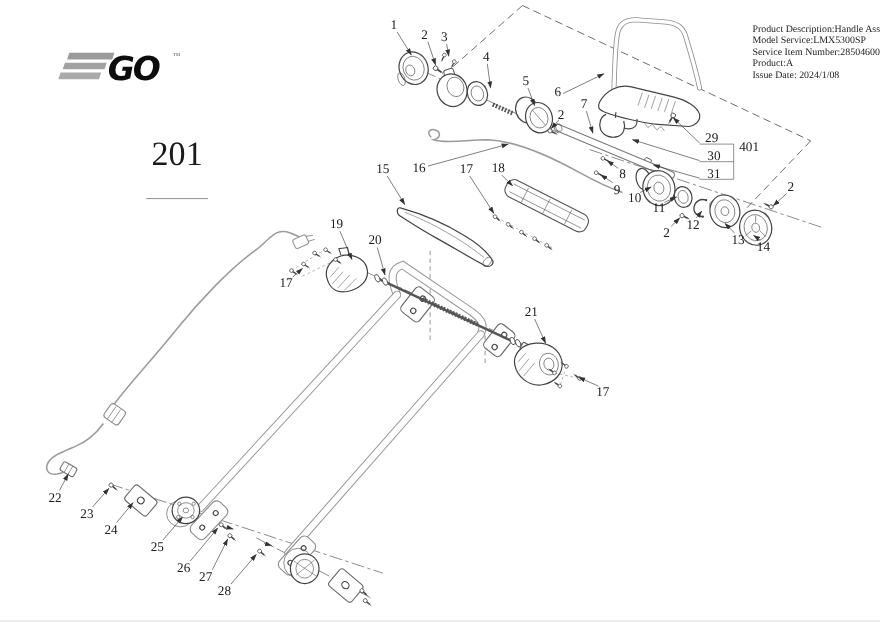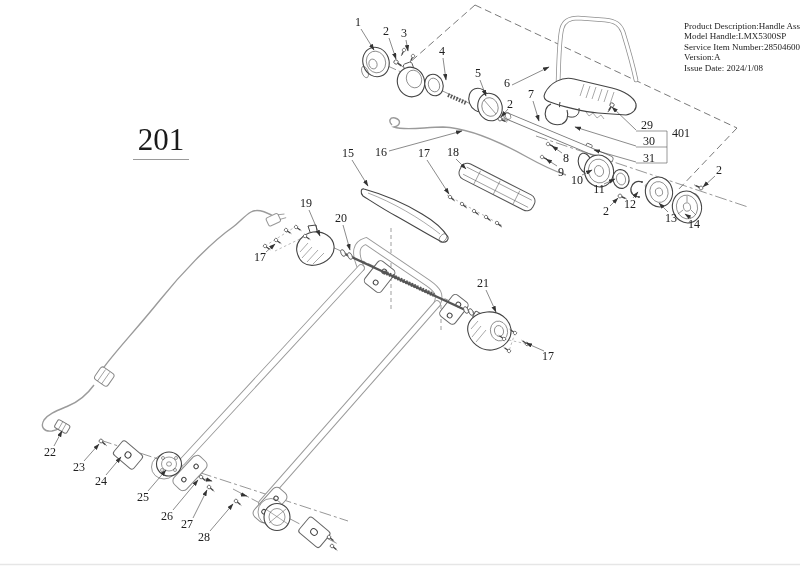--- a/index.html
+++ b/index.html
@@ -3,21 +3,21 @@
 <meta charset="utf-8">
 <style>
   html,body{margin:0;padding:0;background:#fff;}
   .sheet{position:relative;width:800px;height:566px;background:#fff;overflow:hidden;
          font-family:"Liberation Serif",serif;}
   .sheet > svg.diagram{position:absolute;left:0;top:0;}
   
   .logo{position:absolute;left:36px;top:42px;width:130px;height:42px;}
   
   .fignum{position:absolute;left:133px;top:122px;width:56px;text-align:center;
-          font-size:31px;color:#1a1a1a;border-bottom:1px solid #9a9a9a;padding-bottom:1px;
+          font-size:31px;color:#1a1a1a;border-bottom:1px solid #9a9a9a;padding-bottom:22px;
           font-family:"Liberation Serif",serif;}
   
   .pinfo{position:absolute;left:684px;top:21px;width:112px;font-size:9px;line-height:10.4px;
          color:#1c1c1c;font-family:"Liberation Serif",serif;}
   .pinfo div{white-space:nowrap;}
   
   .ln{stroke:#444;fill:none;stroke-width:1;}
   .lnf{stroke:#444;fill:#fff;stroke-width:1.1;}
   .thin{stroke:#555;fill:none;stroke-width:0.6;}
   .bound{stroke:#6a6a6a;fill:none;stroke-width:0.9;stroke-dasharray:7 4;}
@@ -387,24 +387,35 @@
         <line x1="636" y1="130" x2="612" y2="107" class="leader" marker-end="url(#arrow)"></line>
         <text x="647" y="129" class="co">29</text>
         <line x1="636" y1="146" x2="575" y2="127" class="leader" marker-end="url(#arrow)"></line>
         <text x="649" y="145" class="co">30</text>
         <line x1="636" y1="162" x2="594" y2="150" class="leader" marker-end="url(#arrow)"></line>
         <text x="649" y="162" class="co">31</text>
         <text x="681" y="137" class="co">401</text>
       </g>
   </svg>
 
+  <div class="logo">
+    <svg width="130" height="42" viewBox="0 0 130 42">
+      <g>
+        <polygon points="27,6 68,6 66,12 25,12" fill="#9b9b9b"></polygon>
+        <polygon points="23,15 61,15 59,21 21,21" fill="#a2a2a2"></polygon>
+        <polygon points="19,24 56,24 54,30 17,30" fill="#aaaaaa"></polygon>
+      </g>
+      <text x="62" y="31" font-family="DejaVu Sans, sans-serif" font-style="italic" font-weight="800" font-size="30" letter-spacing="-2" fill="#0d0d0d">GO</text>
+      <text x="121" y="11" font-size="7" fill="#666">™</text>
+    </svg>
+  </div>
 
   <div class="fignum">201</div>
 
   <div class="pinfo">
     <div>Product Description:Handle Assembly</div>
-    <div>Model Handle:LMX5300SP</div>
+    <div>Model Service:LMX5300SP</div>
     <div>Service Item Number:2850460004S01</div>
-    <div>Version:A</div>
+    <div>Product:A</div>
     <div>Issue Date: 2024/1/08</div>
   </div>
 
 </div>
 
 </body></html>

